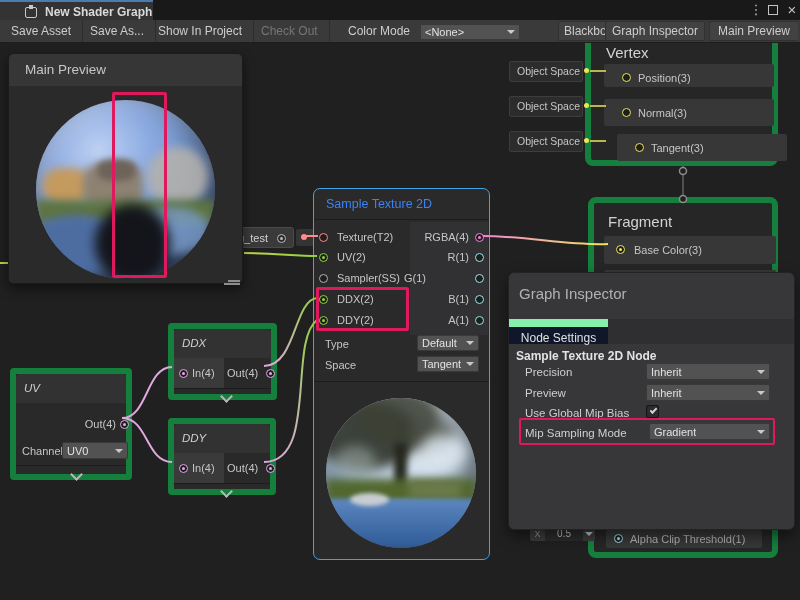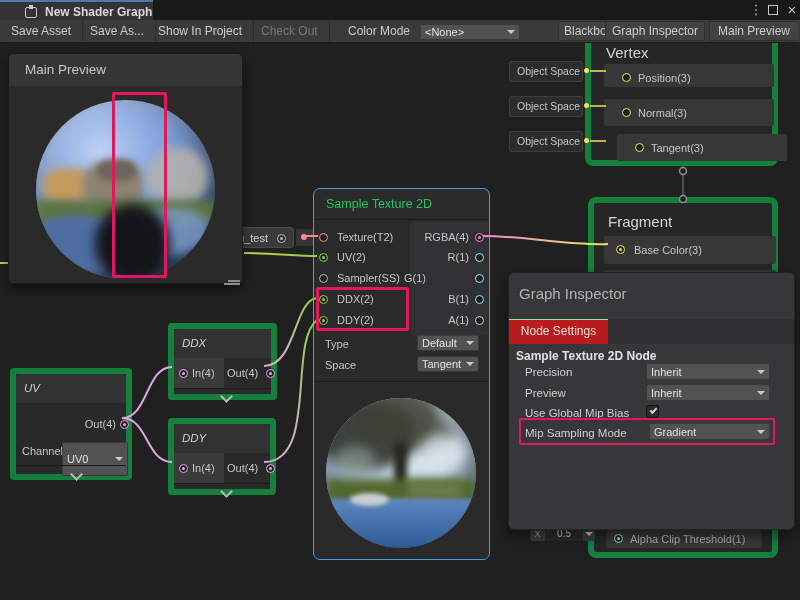--- a/index.html
+++ b/index.html
@@ -39,21 +39,21 @@
   .divline { position:absolute; left:0; right:0; height:1px; background:#1c1c1c; }
   .redbox { position:absolute; border:3px solid #e0195e; border-radius:2px; z-index:7; pointer-events:none; }
 
   
   #preview-panel { left:8px; top:53px; width:235px; height:231px; background:#2a2a2a; border:1px solid #1b1b1b; border-radius:5px; z-index:5; box-shadow:0 5px 12px rgba(0,0,0,0.5); }
   #preview-header { left:0; top:0; right:0; height:32px; background:#363636; border-radius:5px 5px 0 0; }
   #preview-title { left:16px; top:8px; font-size:13.5px; color:#c6c6c6; }
   #inspector { left:508px; top:272px; width:287px; height:258px; background:#37373a; border:1px solid #232323; border-radius:6px; z-index:6; box-shadow:0 6px 14px rgba(0,0,0,0.5); }
   #insp-title { left:10px; top:12px; font-size:15px; color:#b2b2b2; }
   #insp-tabs { left:0; top:46px; right:0; height:25px; background:#2f2f32; }
-  #tab-node-settings { left:0; top:0; width:99px; height:25px; background:#b91c1c; border-top:1px solid #86efac; text-align:center; line-height:22px; font-size:12px; color:#e0e0e0; }
+  #tab-node-settings { left:0; top:0; width:99px; height:25px; background:#0f172a; border-top:8px solid #86efac; text-align:center; line-height:22px; font-size:12px; color:#e0e0e0; }
   #tab-graph-settings { left:99px; top:0; width:112px; height:25px; text-align:center; line-height:24px; font-size:12px; color:#bdbdbd; }
   .insp-lbl { position:absolute; font-size:11.5px; color:#cfcfcf; white-space:nowrap; }
   #insp-section { left:7px; top:76px; font-size:12px; font-weight:bold; color:#e2e2e2; position:absolute; }
   #checkbox { left:137px; top:132px; width:13px; height:13px; background:#2b2b2b; border:1px solid #141414; border-radius:2px; }
   #checkmark { left:2.5px; top:2px; width:7px; height:4px; border-left:2px solid #d2d2d2; border-bottom:2px solid #d2d2d2; transform:rotate(-45deg); }
 
   
   .sphere { position:absolute; border-radius:50%; overflow:hidden; }
   .sphere > div { position:absolute; }
   #sphere-main { background:radial-gradient(circle at 35% 28%, #bdd0f2 0%, #8cabe2 30%, #7496cf 52%, #5a7ab0 72%, #394d70 95%); box-shadow:inset -8px -14px 30px rgba(0,0,0,0.55), inset 4px 6px 18px rgba(255,255,255,0.25); }
@@ -147,21 +147,21 @@
 
   <div class="abs" style="left:228px;top:227px;width:66px;height:21px;background:#3a3a3a;border:1px solid #4a4a4a;border-radius:3px;z-index:2;">
     <span class="rowlbl" style="left:9px;top:3px;color:#d2d2d2;">g_test</span>
     <span class="port dot" style="color:#bbbbbb;left:48px;top:6px;background:#2a2a2a;"></span>
   </div>
   <div class="abs" style="left:296px;top:229px;width:19px;height:17px;background:#343434;border-radius:2px;z-index:2;">
     <span class="minidot" style="left:5px;top:5px;background:#ff8b8b;width:6px;height:6px;"></span>
   </div>
 
   <div class="node" style="left:313px;top:188px;width:177px;height:372px;background:#2a2a2a;border:1.5px solid #42a3e2;">
-    <div class="abs" style="left:12px;top:8px;font-size:12.5px;color:#22c55e;">Sample Texture 2D</div>
+    <div class="abs" style="left:12px;top:8px;font-size:12.5px;color:#3b82f6;">Sample Texture 2D</div>
     <div class="divline" style="top:30px;"></div>
     <div class="abs" style="left:96px;top:33px;right:1px;height:113px;background:#313134;"></div>
 
     <span class="port" style="color:#ff8b8b;left:4.5px;top:43.5px;"></span>
     <span class="rowlbl" style="left:23px;top:41px;">Texture(T2)</span>
     <span class="port dot" style="color:#8fd13f;left:4.5px;top:63.5px;"></span>
     <span class="rowlbl" style="left:23px;top:61px;">UV(2)</span>
     <span class="port" style="color:#b4b4b4;left:4.5px;top:84.5px;"></span>
     <span class="rowlbl" style="left:23px;top:82px;">Sampler(SS)</span>
     <span class="port dot" style="color:#8fd13f;left:4.5px;top:105.5px;"></span>
@@ -231,21 +231,21 @@
     <div class="divline" style="top:59px;"></div>
     <span class="chev" style="left:48px;top:63px;"></span>
   </div>
 
   <div class="node" style="left:10px;top:368px;width:122px;height:112px;background:#292929;border-radius:4px;">
     <div class="hdr"></div>
     <div class="small-title">UV</div>
     <span class="rowlbl" style="left:40px;top:43px;width:60px;text-align:right;">Out(4)</span>
     <span class="port dot" style="color:#e8a6e8;left:103.5px;top:45.5px;"></span>
     <span class="rowlbl" style="left:6px;top:70px;width:41px;overflow:hidden;">Channel</span>
-    <div class="dd" style="left:46px;top:68px;width:66px;height:34px;">
+    <div class="dd" style="left:46px;top:68px;width:66px;height:17px;">
       <span class="dd-t">UV0</span>
         <span class="dd-a"></span>
     </div>
     <div class="divline" style="top:91px;"></div>
     <span class="chev" style="left:56px;top:96px;"></span>
   </div>
 
   <div class="abs" id="preview-panel">
     <div class="abs" id="preview-header">
       <div class="abs" id="preview-title">Main Preview</div>

